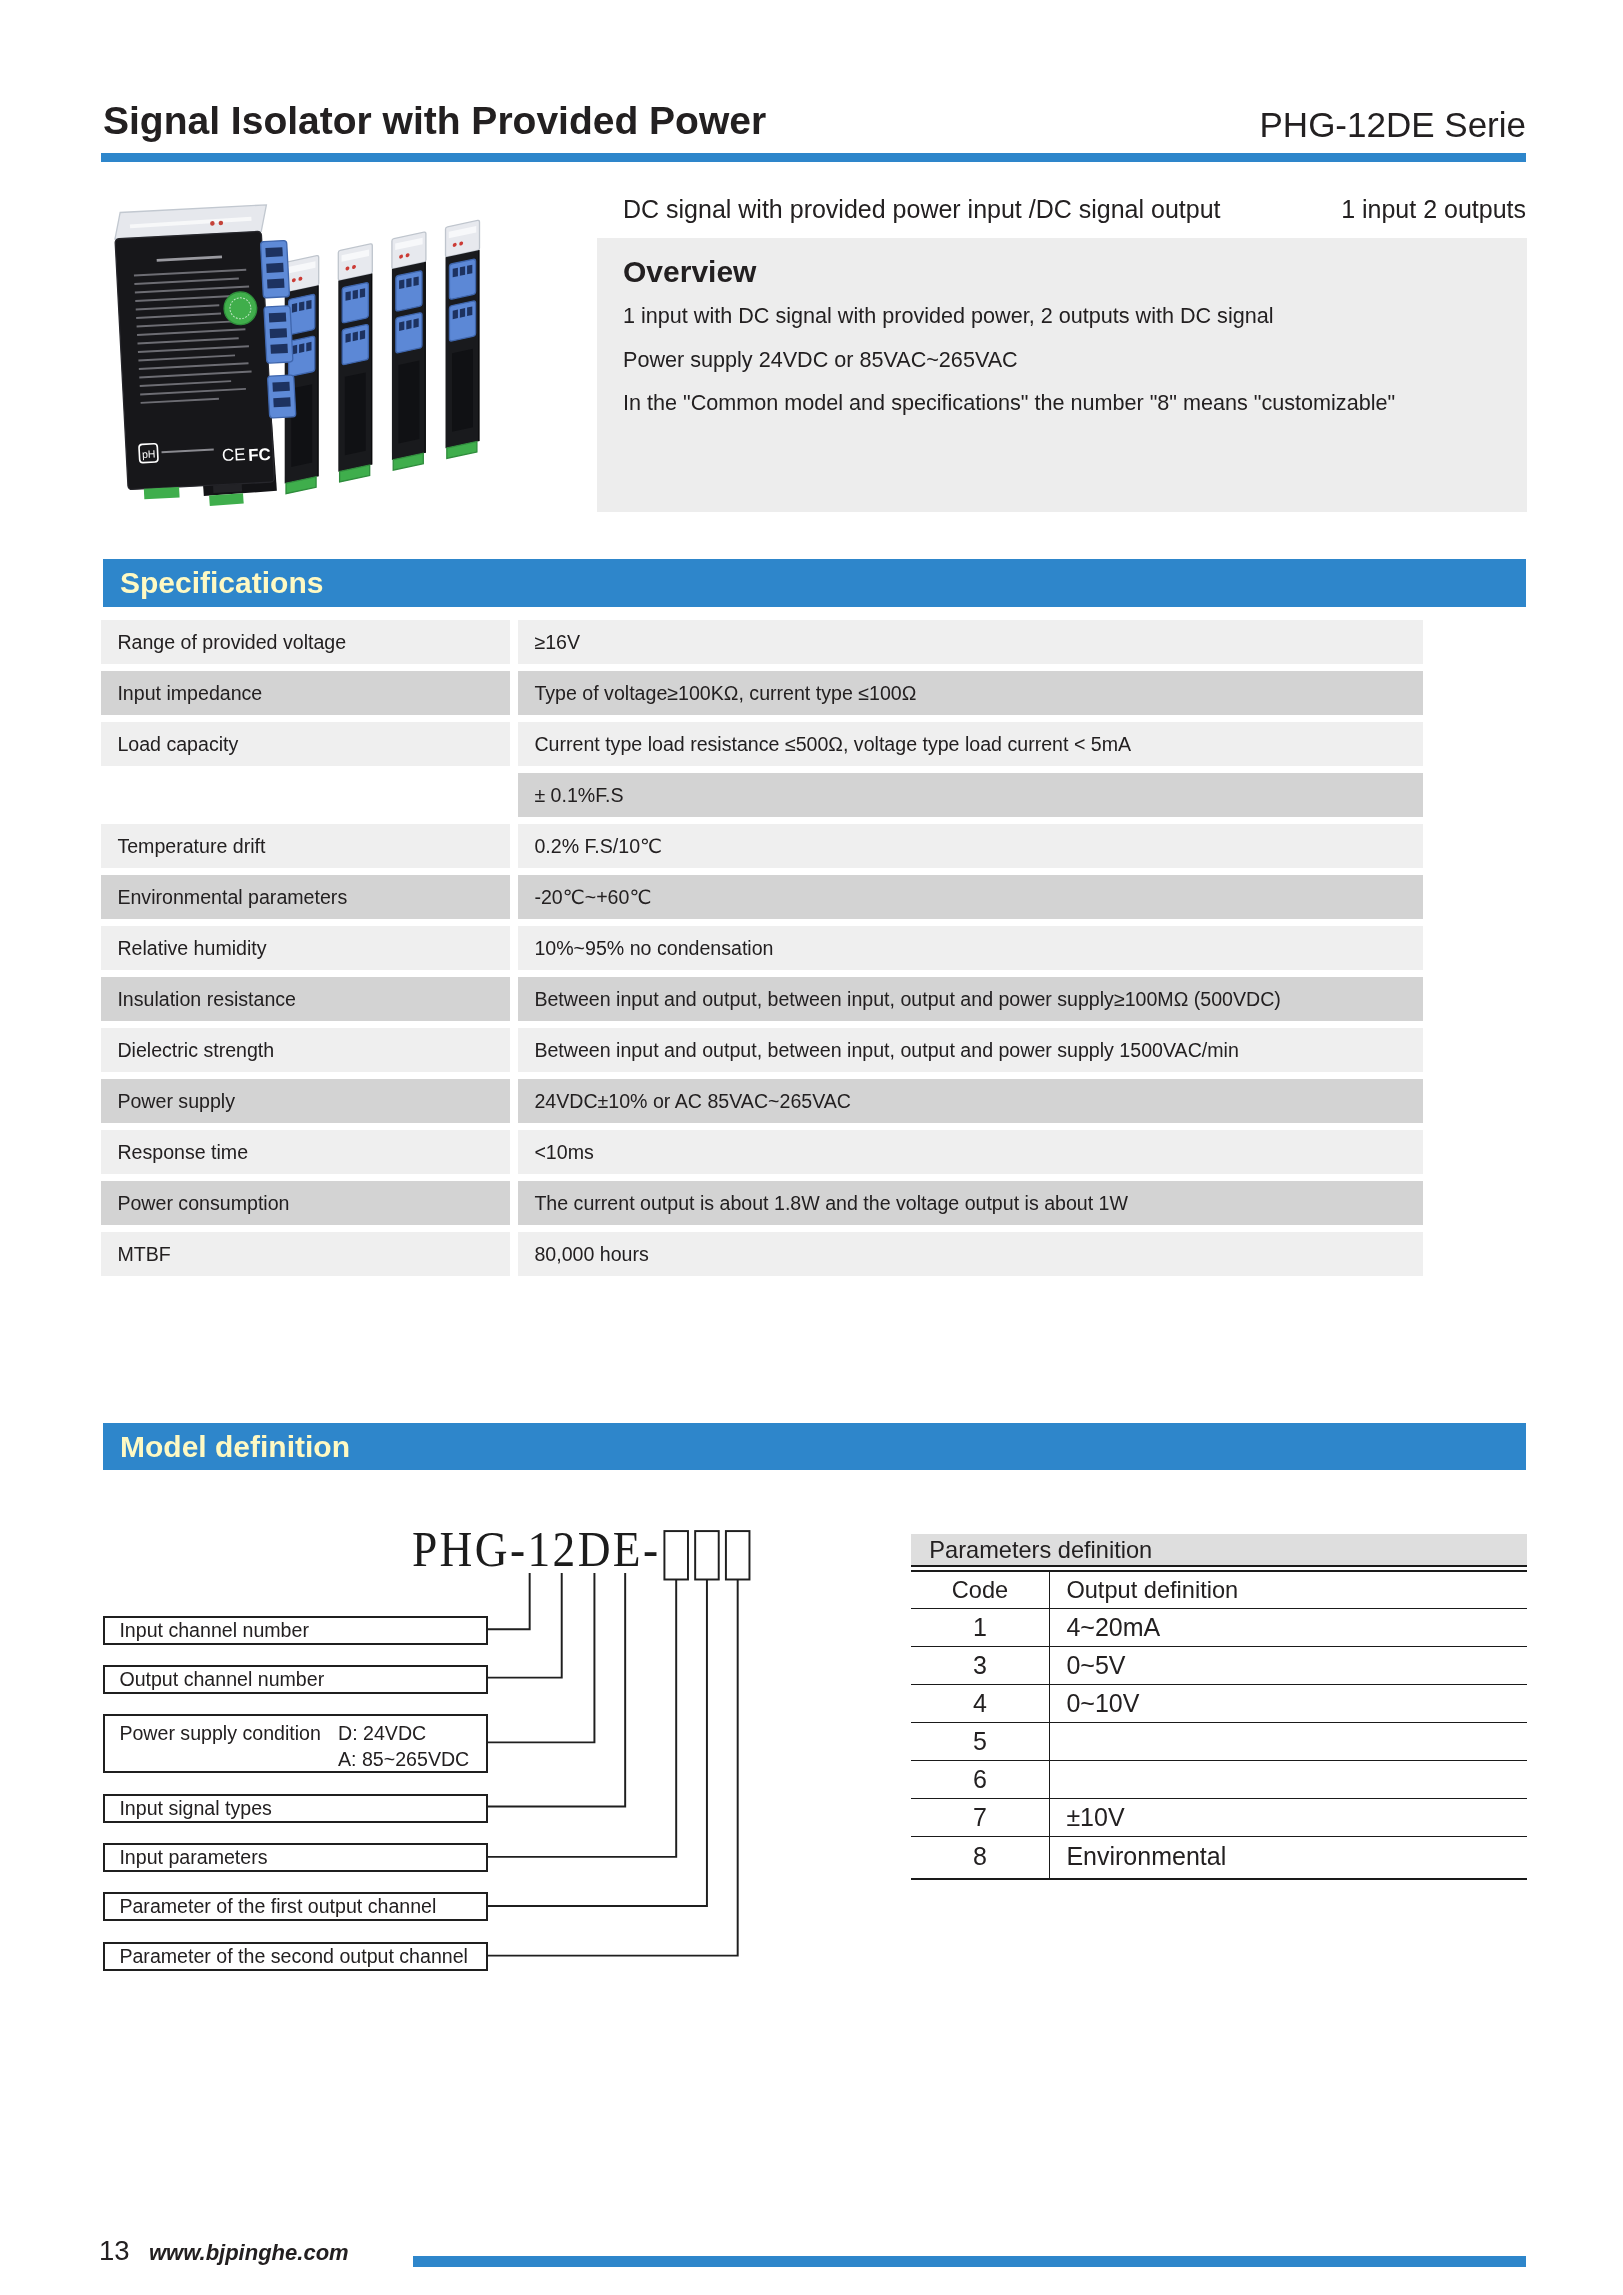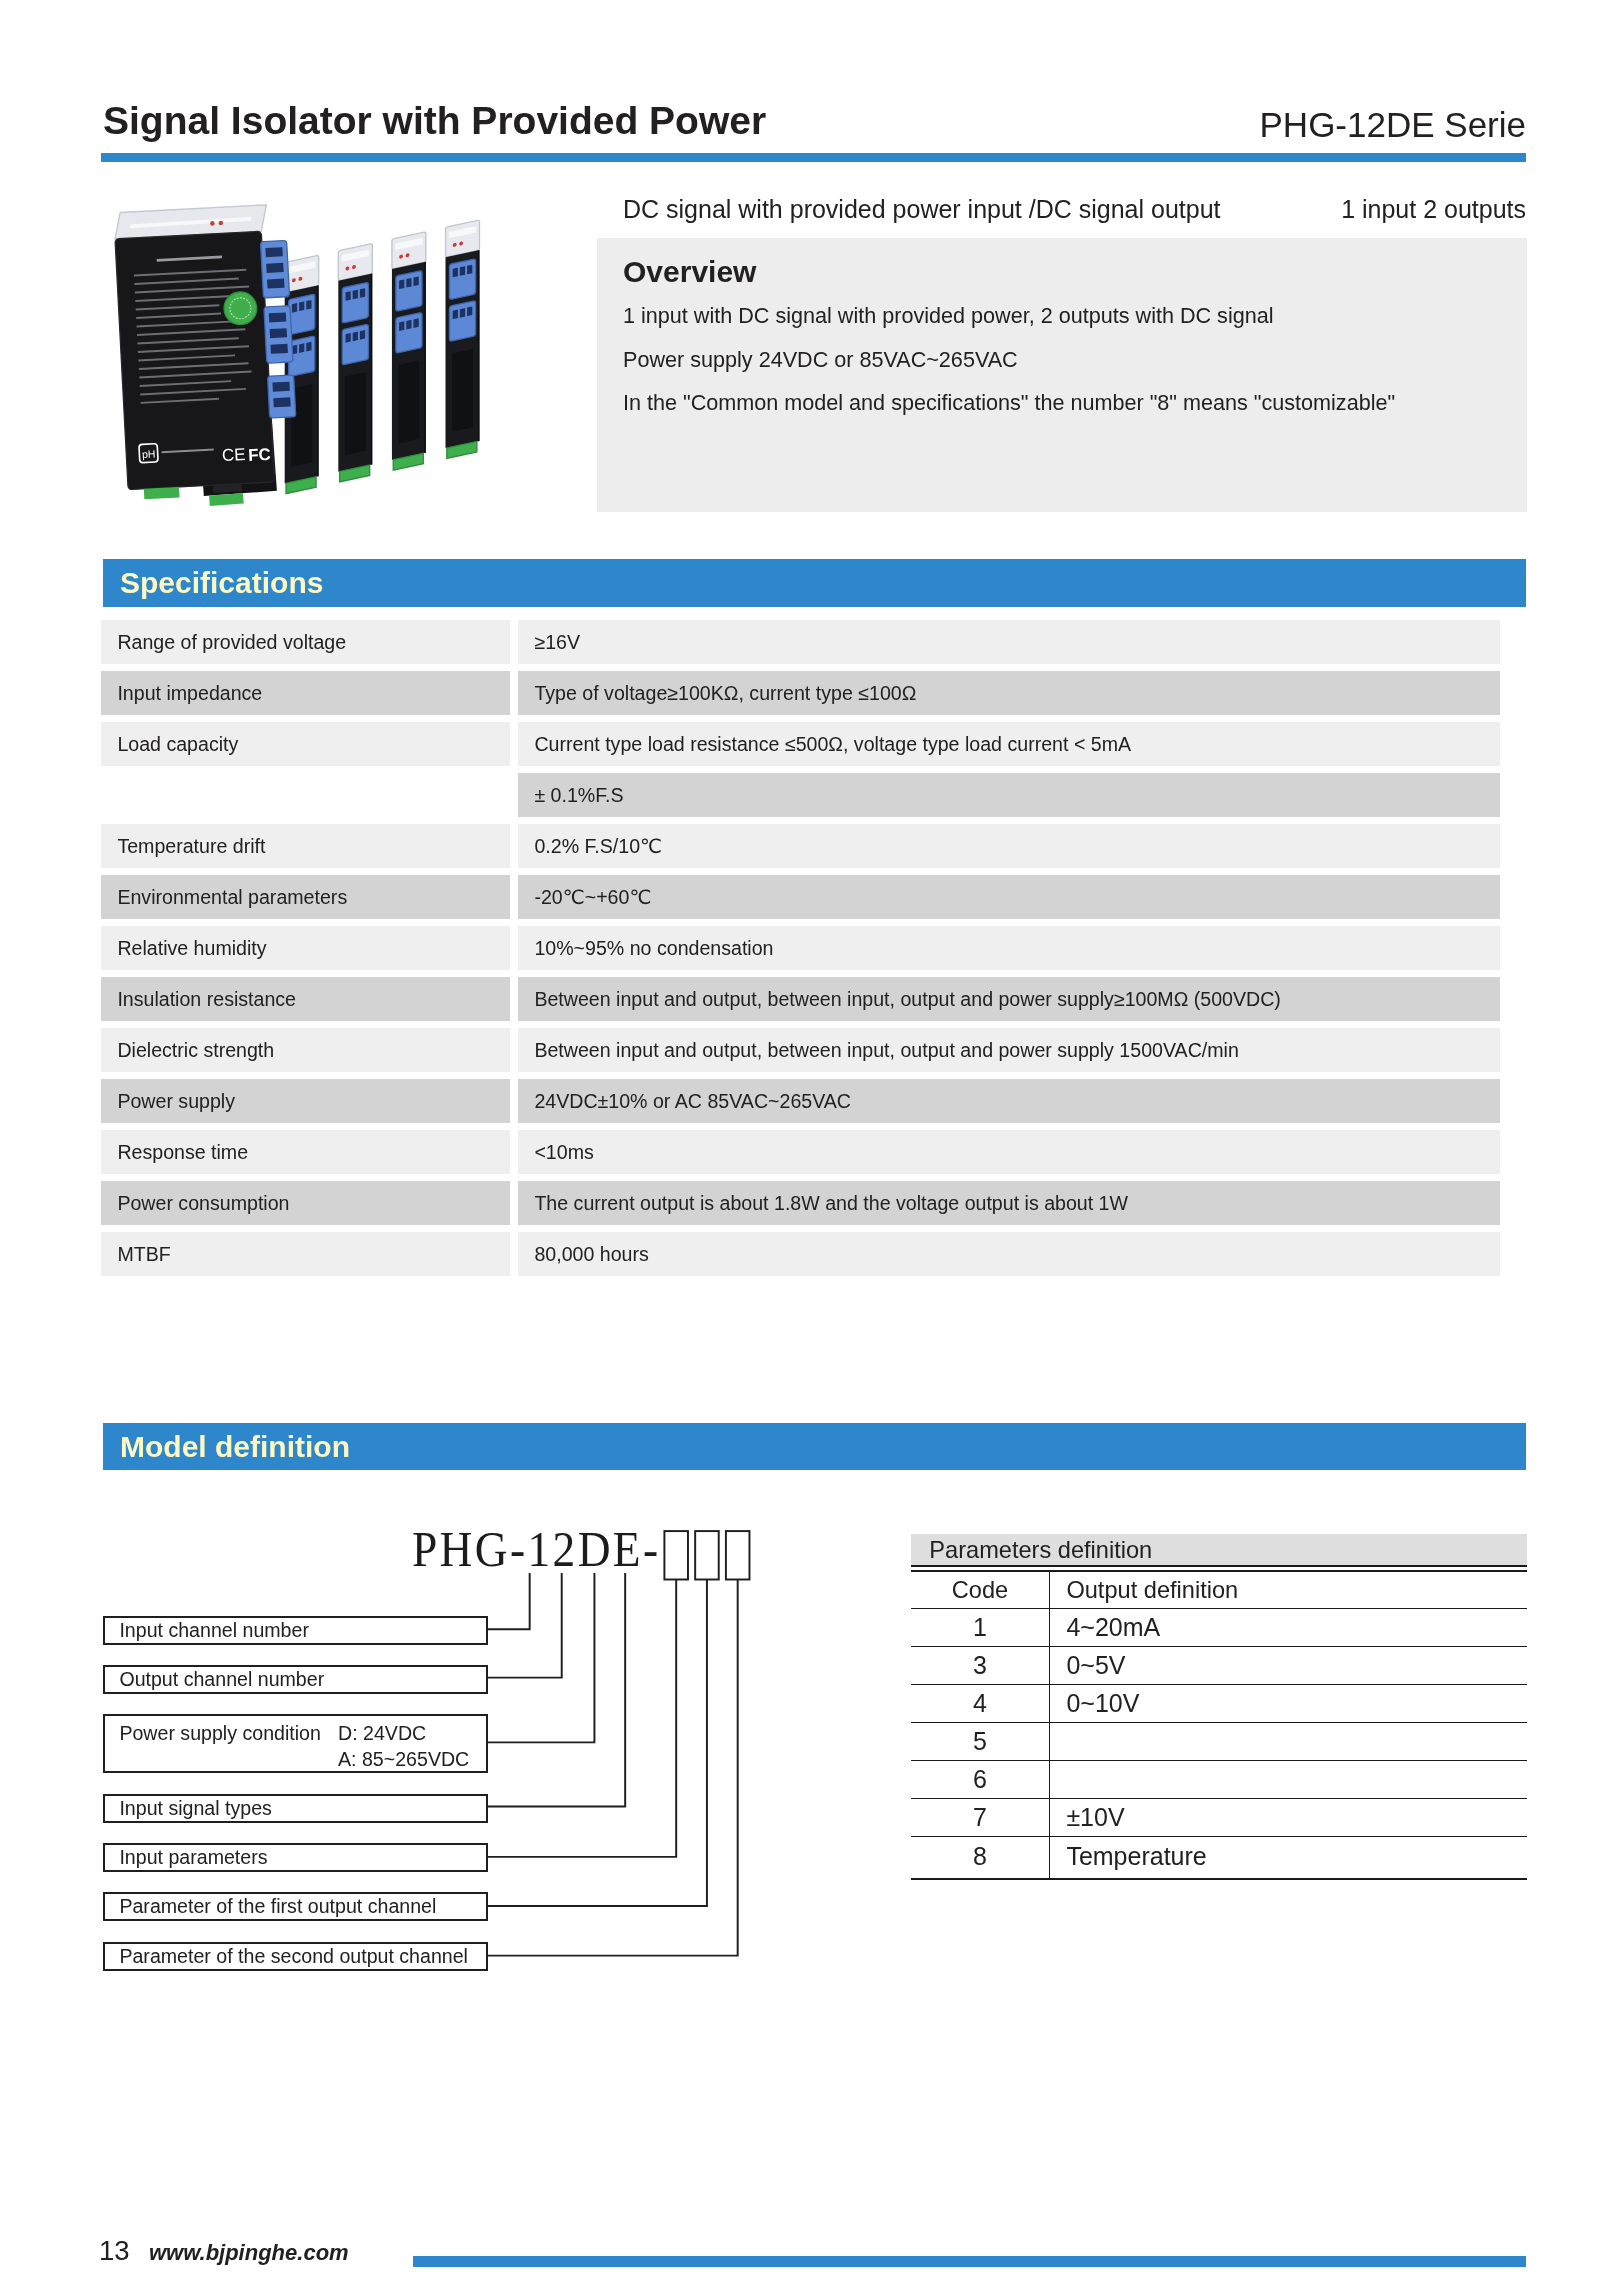--- a/index.html
+++ b/index.html
@@ -23,21 +23,21 @@
   .section-bar{position:absolute;left:103px;width:1423px;height:48px;background:#2E86CB;
                color:#fef9c3;font-size:30px;font-weight:bold;line-height:48px;padding-left:17px;
                box-sizing:border-box;}
 
   
   .spec-table{position:absolute;left:101px;top:620px;width:1425px;}
   .spec-row{position:absolute;left:0;width:100%;height:44px;}
   .spec-cell{position:absolute;top:0;height:44px;line-height:44px;font-size:19.6px;
              padding-left:16.4px;box-sizing:border-box;white-space:nowrap;}
   .spec-label{left:0;width:409px;}
-  .spec-value{left:417px;width:982px;}
+  .spec-value{left:417px;width:905px;}
   .row-light .spec-cell{background:#EFEFEF;}
   .row-dark  .spec-cell{background:#D3D3D3;}
 
   
   .diagram{position:absolute;left:103px;top:1518px;width:661px;height:471px;}
   .diagram svg{position:absolute;left:0;top:0;}
   .mbox{position:absolute;left:0;width:385px;height:29px;border:2px solid #1f1f1f;
         box-sizing:border-box;background:#fff;font-size:19.6px;line-height:25px;padding-left:14.4px;
         white-space:nowrap;}
   .mbox-0{top:98px}.mbox-1{top:147px}
@@ -331,21 +331,21 @@
       </div>
       <div class="pd-row">
         <div class="pd-code">6</div>
       </div>
       <div class="pd-row">
         <div class="pd-code">7</div>
         <div class="pd-val">±10V</div>
       </div>
       <div class="pd-row pd-row-last">
         <div class="pd-code">8</div>
-        <div class="pd-val">Temperature</div>
+        <div class="pd-val">Environmental</div>
       </div>
     </div>
   </div>
 
   <div class="ft-num">13</div>
   <div class="ft-site">www.bjpinghe.com</div>
   <div class="ft-bar"></div>
 
 </div>
 

